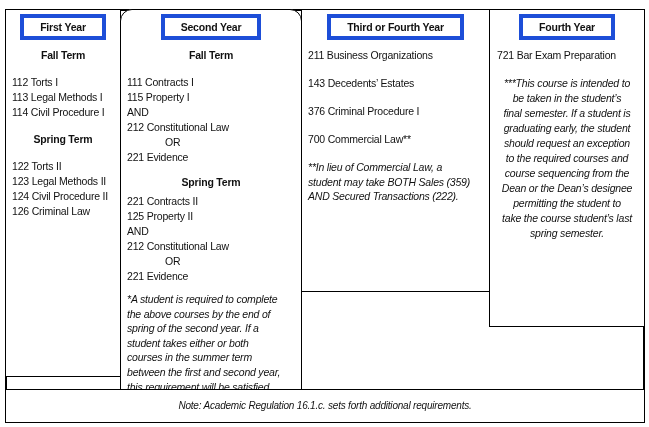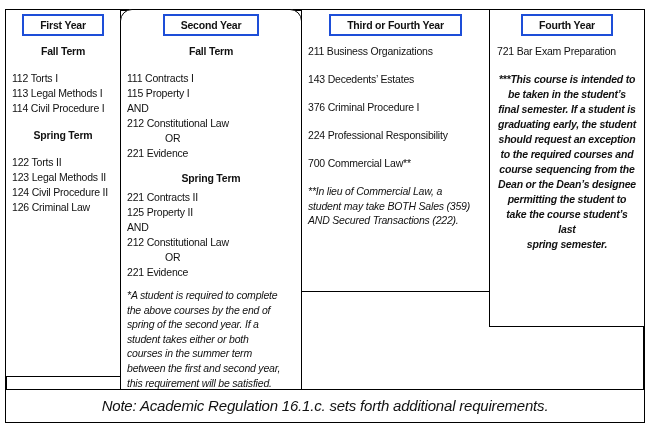--- a/index.html
+++ b/index.html
@@ -10,31 +10,31 @@
   }
   .outer{position:absolute;left:5px;top:9px;width:640px;height:414px;
     border:2px solid #000;box-sizing:border-box;}
   .cell{position:absolute;border:1px solid #000;box-sizing:border-box;overflow:hidden;background:#fff;}
   #col1{left:5px;top:9px;width:116px;height:368px;padding:0 6px;}
   #col2{left:120px;top:9px;width:182px;height:411px;padding:0 6px;border-radius:12px;}
   #col3{left:301px;top:9px;width:189px;height:283px;padding:0 6px;}
   #col4{left:489px;top:9px;width:156px;height:318px;padding:0 7px;}
   #noterow{left:5px;top:389px;width:640px;height:34px;}
   .hdr-wrap{text-align:center;margin:4px 0 8px 0;}
-  .hdr-box{display:inline-block;border:2px solid #1d4ed8;padding:2px 16px;
+  .hdr-box{display:inline-block;border:4px solid #1d4ed8;padding:2px 16px;
     font-weight:bold;line-height:14px;white-space:nowrap;}
   .term{font-weight:bold;line-height:15px;text-align:center;}
   .course{line-height:15px;white-space:nowrap;}
   .indent{padding-left:38px;}
   .note-para{font-style:italic;line-height:14.6px;white-space:pre-line;}
-  .note-para.center{text-align:center;line-height:15px;font-weight:bold;}
+  .note-para.center{text-align:center;line-height:15px;}
   .g4{margin-top:4px;}.g8{margin-top:8px;}.g10{margin-top:10px;}
   .g12{margin-top:12px;}.g13{margin-top:13px;}
   .footer-note{font-style:italic;text-align:center;line-height:32px;
-    font-size:15px;white-space:nowrap;}
+    font-size:10px;white-space:nowrap;}
 </style>
 </head>
 <body>
 
 <div class="canvas">
   <div class="outer"></div>
 
   <div class="cell" id="col1">
     <div class="hdr-wrap">
       <span class="hdr-box">First Year</span>
@@ -77,21 +77,20 @@
 this requirement will be satisfied.</div>
   </div>
 
   <div class="cell" id="col3">
     <div class="hdr-wrap">
       <span class="hdr-box">Third or Fourth Year</span>
     </div>
     <div class="course">211 Business Organizations</div>
     <div class="course g13">143 Decedents’ Estates</div>
     <div class="course g13">376 Criminal Procedure I</div>
-    <div class="course g13">224 Professional Responsibility</div>
     <div class="course g13">700 Commercial Law**</div>
     <div class="note-para g13">**In lieu of Commercial Law, a
 student may take BOTH Sales (359)
 AND Secured Transactions (222).</div>
   </div>
 
   <div class="cell" id="col4">
     <div class="hdr-wrap">
       <span class="hdr-box">Fourth Year</span>
     </div>

